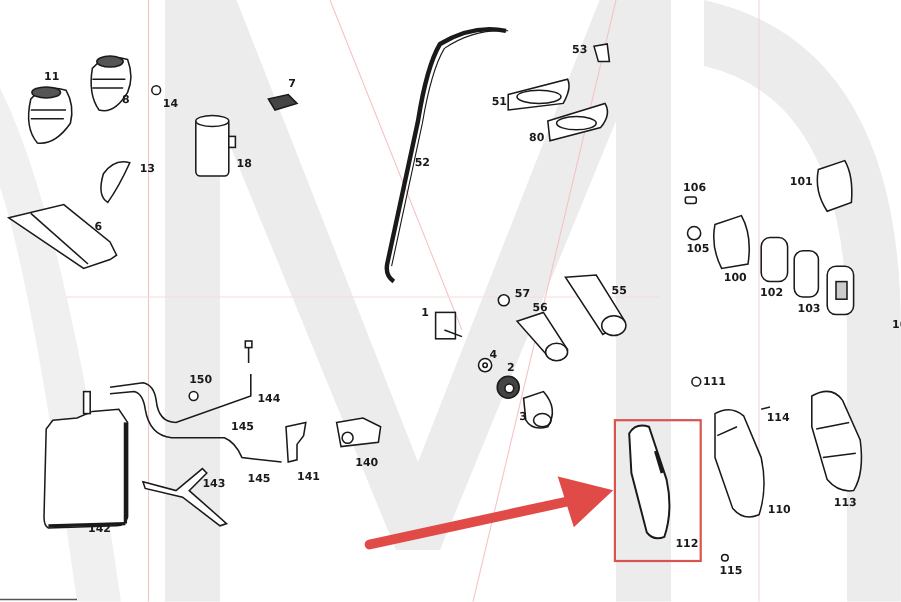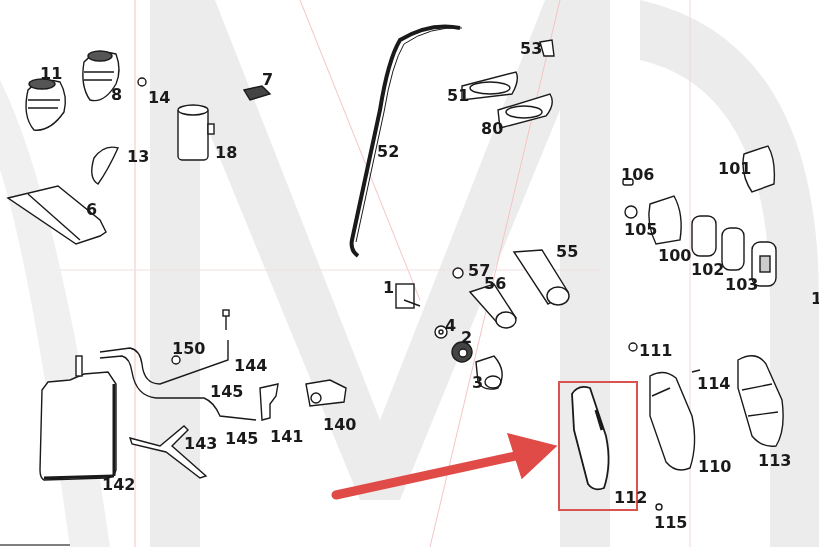--- a/index.html
+++ b/index.html
@@ -1,20 +1,20 @@
 <!DOCTYPE html>
 <html><head>
 <meta charset="utf-8">
 <style>
   html, body { margin:0; padding:0; }
   body { width:819px; height:547px; background:#ffffff; overflow:hidden; position:relative;
          font-family:"Liberation Sans", sans-serif; }
   .canvas { position:absolute; left:0; top:0; width:819px; height:547px; }
   .wm { position:absolute; left:0; top:0; }
-  .lbl { position:absolute; font-family:"DejaVu Sans", sans-serif; font-size:16px; font-weight:bold;
+  .lbl { position:absolute; font-family:"DejaVu Sans", sans-serif; font-size:10px; font-weight:bold;
          color:#1a1a1a; line-height:1; white-space:nowrap; }
   .hl-box { position:absolute; border:2px solid #d9534f; box-sizing:border-box; }
 </style>
 </head>
 <body>
 
 <div class="canvas">
 
   <svg class="wm" width="819" height="547" viewBox="0 0 819 547">
     <path d="M150 547 L150 0 L215 0 L380 420 L545 0 L610 0 L610 547 L560 547 L560 110 L400 500 L360 500 L200 110 L200 547 Z" fill="#ececec"></path>
@@ -159,32 +159,32 @@
   <span class="lbl" style="left:621px; top:167px;text-align:center;">106</span>
   <span class="lbl" style="left:624px; top:222px;">105</span>
   <span class="lbl" style="left:718px; top:161px;">101</span>
   <span class="lbl" style="left:658px; top:248px;">100</span>
   <span class="lbl" style="left:691px; top:262px;">102</span>
   <span class="lbl" style="left:725px; top:277px;text-align:right;">103</span>
   <span class="lbl" style="left:791px; top:291px;margin-left:20px;">104</span>
   <span class="lbl" style="left:383px; top:280px;">1</span>
   <span class="lbl" style="left:468px; top:263px;">57</span>
   <span class="lbl" style="left:484px; top:276px;">56</span>
-  <span class="lbl" style="left:556px; top:244px;text-align:right;">55</span>
+  <span class="lbl" style="left:556px; top:260px;text-align:right;">55</span>
   <span class="lbl" style="left:445px; top:318px;">4</span>
   <span class="lbl" style="left:461px; top:330px;">2</span>
   <span class="lbl" style="left:472px; top:375px;">3</span>
   <span class="lbl" style="left:234px; top:318px;margin-top:40px;">144</span>
   <span class="lbl" style="left:172px; top:341px;">150</span>
   <span class="lbl" style="left:210px; top:384px;">145</span>
   <span class="lbl" style="left:225px; top:431px;">145</span>
   <span class="lbl" style="left:270px; top:429px;">141</span>
   <span class="lbl" style="left:323px; top:417px;">140</span>
   <span class="lbl" style="left:184px; top:436px;">143</span>
-  <span class="lbl" style="left:80px; top:477px;margin-left:22px;">142</span>
+  <span class="lbl" style="left:80px; top:477px;">142</span>
   <span class="lbl" style="left:639px; top:343px;">111</span>
   <span class="lbl" style="left:697px; top:376px;">114</span>
   <span class="lbl" style="left:698px; top:459px;">110</span>
   <span class="lbl" style="left:758px; top:453px;">113</span>
   <span class="lbl" style="left:614px; top:490px;">112</span>
   <span class="lbl" style="left:654px; top:515px;">115</span>
 
 </div>
 
 </body></html>

